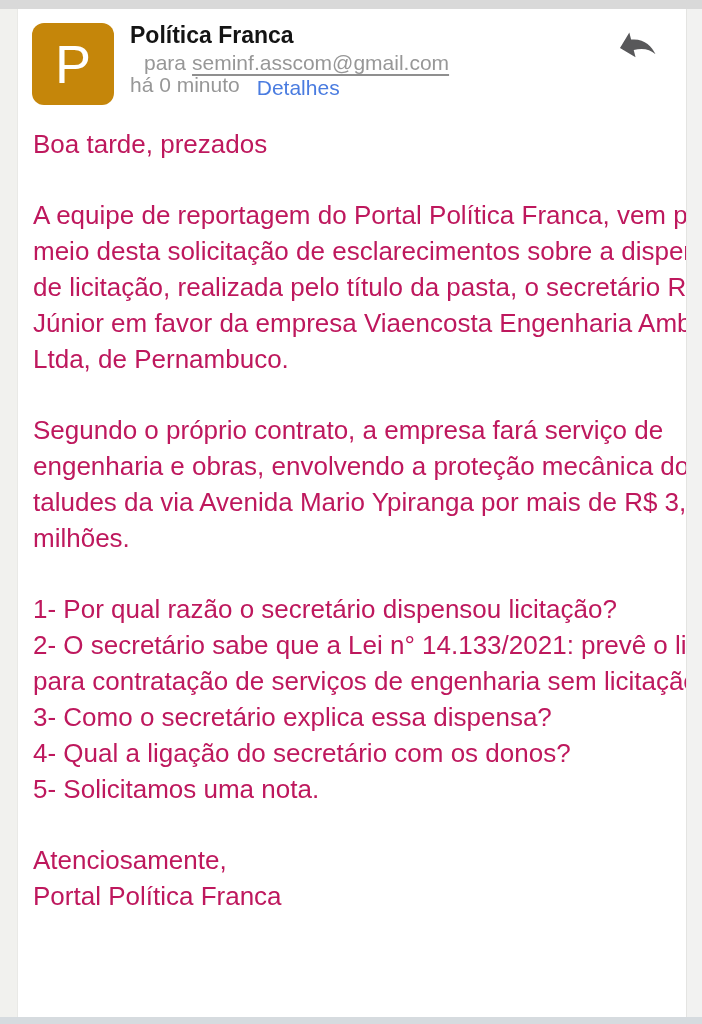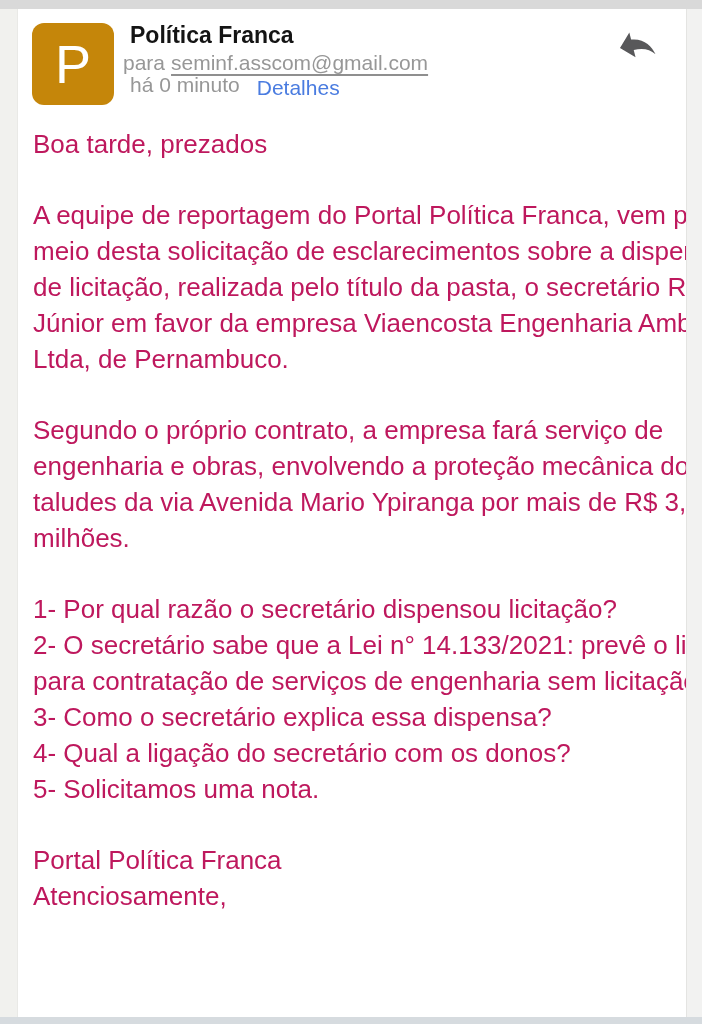--- a/index.html
+++ b/index.html
@@ -18,21 +18,21 @@
   .header { position:relative; height:117px; }
 
   .avatar {
     position:absolute; left:13px; top:14px; width:82px; height:82px;
     background:#c5860a; border-radius:12px; color:#ffffff;
     display:flex; align-items:center; justify-content:center;
     font-size:54px; font-weight:300; cursor:pointer;
   }
 
   .sender   { position:absolute; left:111px; top:13px;  font-size:23px; font-weight:700; color:#141414;text-align:center; }
-  .to-line  { position:absolute; left:104px; top:42px;  font-size:21px; color:#979797;text-align:right; }
+  .to-line  { position:absolute; left:125px; top:42px;  font-size:21px; color:#979797;text-align:right; }
   .email    { color:#979797; text-decoration:underline; text-decoration-color:#8f8f8f; text-underline-offset:4px; margin-left:6px; cursor:pointer; }
   .time-line{ position:absolute; left:111px; top:64px;  font-size:21px; color:#979797; }
   .details  { color:#4a7ce0; margin-left:17px; display:inline-block; transform:translateY(3px); cursor:pointer; }
 
   .reply { position:absolute; top:13px; right:26px; width:48px; height:44px; cursor:pointer; }
   .reply svg { width:48px; height:44px; transform:rotate(-14deg); }
 
   .body-text { position:absolute; left:14px; top:117px; right:2px; }
   .line { font-size:26px; line-height:36px; color:#be185d; white-space:nowrap; }
   .para + .para { margin-top:35px; }
@@ -95,19 +95,19 @@
       <div class="para">
         <div class="line">1- Por qual razão o secretário dispensou licitação?</div>
         <div class="line">2- O secretário sabe que a Lei n° 14.133/2021: prevê o limite</div>
         <div class="line">para contratação de serviços de engenharia sem licitação é</div>
         <div class="line">3- Como o secretário explica essa dispensa?</div>
         <div class="line">4- Qual a ligação do secretário com os donos?</div>
         <div class="line">5- Solicitamos uma nota.</div>
       </div>
 
       <div class="para">
+        <div class="line">Atenciosamente,</div>
         <div class="line">Portal Política Franca</div>
-        <div class="line">Atenciosamente,</div>
       </div>
 
     </div>
   </div>
 </div>
 
 </body></html>

